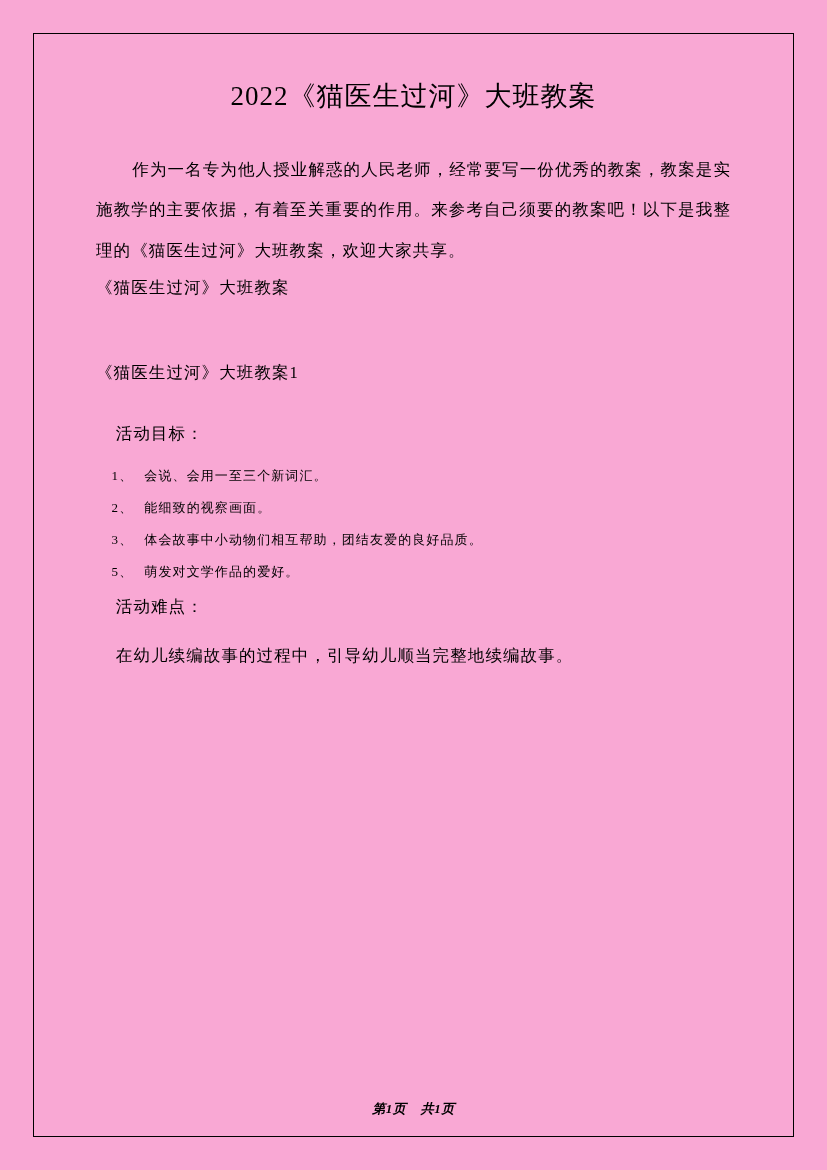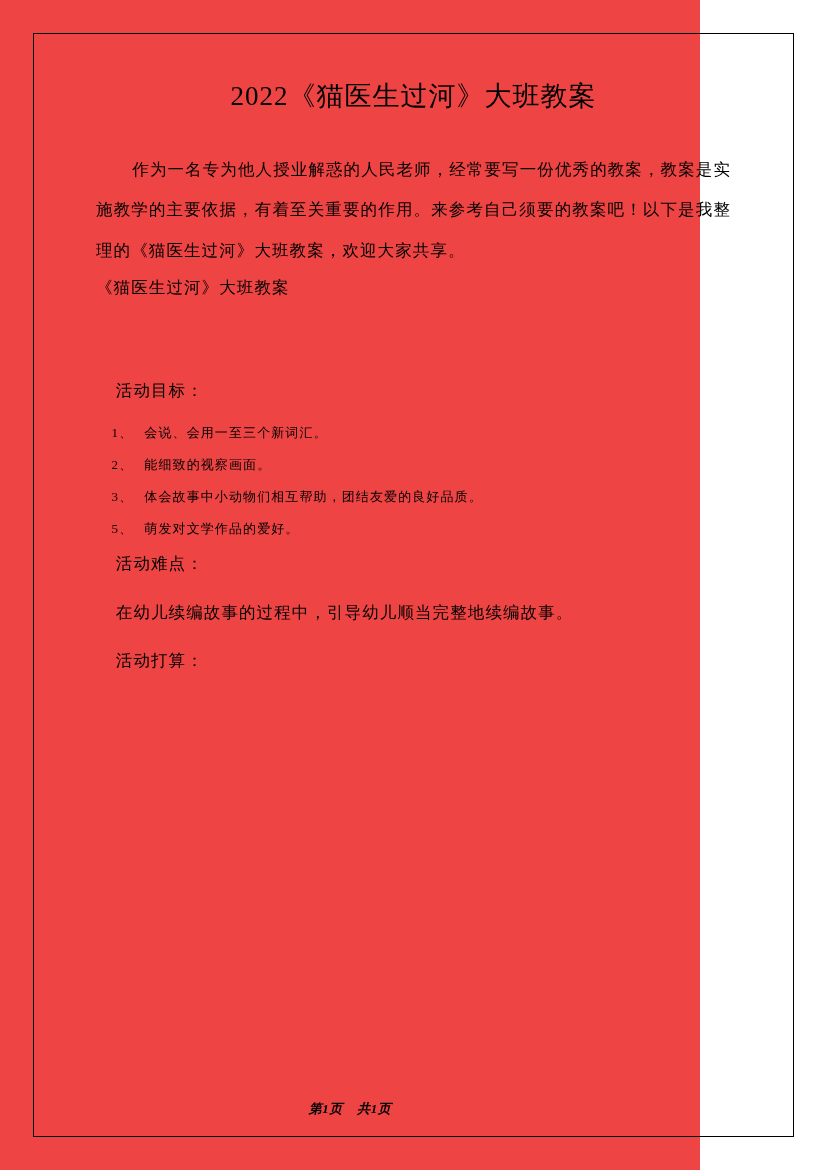--- a/index.html
+++ b/index.html
@@ -8,24 +8,24 @@
     background: #ffffff;
   }
   body {
     width: 827px;
     height: 1170px;
     font-family: "Liberation Serif", "DejaVu Serif", serif;
     color: #000000;
   }
   .page {
     position: relative;
-    width: 700px;
+    width: 827px;
     height: 1170px;
     box-sizing: border-box;
-    background: #ef4444;
+    background: #f9a8d4;
   }
   .page-border {
     position: absolute;
     left: 33px;
     top: 33px;
     width: 761px;
     height: 1104px;
     border: 1px solid #000000;
     box-sizing: border-box;
   }
@@ -110,20 +110,21 @@
   <div class="content">
 
     <h1 class="doc-title">2022《猫医生过河》大班教案</h1>
 
     <p class="para body indent2">作为一名专为他人授业解惑的人民老师，经常要写一份优秀的教案，教案是实施教学的主要依据，有着至关重要的作用。来参考自己须要的教案吧！以下是我整理的《猫医生过河》大班教案，欢迎大家共享。</p>
 
     <p class="para">《猫医生过河》大班教案</p>
 
     <div class="spacer-lg"></div>
 
+    <p class="para">《猫医生过河》大班教案1</p>
 
     <div class="spacer-sm"></div>
 
     <p class="para indent1">活动目标：</p>
 
     <p class="list-item">
       <span class="num">1、</span><span class="gap"></span><span>会说、会用一至三个新词汇。</span>
     </p>
     <p class="list-item">
       <span class="num">2、</span><span class="gap"></span><span>能细致的视察画面。</span>
@@ -132,21 +133,20 @@
       <span class="num">3、</span><span class="gap"></span><span>体会故事中小动物们相互帮助，团结友爱的良好品质。</span>
     </p>
     <p class="list-item">
       <span class="num">5、</span><span class="gap"></span><span>萌发对文学作品的爱好。</span>
     </p>
 
     <p class="para indent1" style="line-height:2.45">活动难点：</p>
 
     <p class="para indent1" style="line-height:2.45">在幼儿续编故事的过程中，引导幼儿顺当完整地续编故事。</p>
 
-    <p class="para indent1" style="line-height:2.45">活动打算：</p>
 
   </div>
 
   <div class="footer">
     <span>第1页</span><span class="sep"></span><span>共1页</span>
   </div>
 
 </div>
 
 </body></html>

